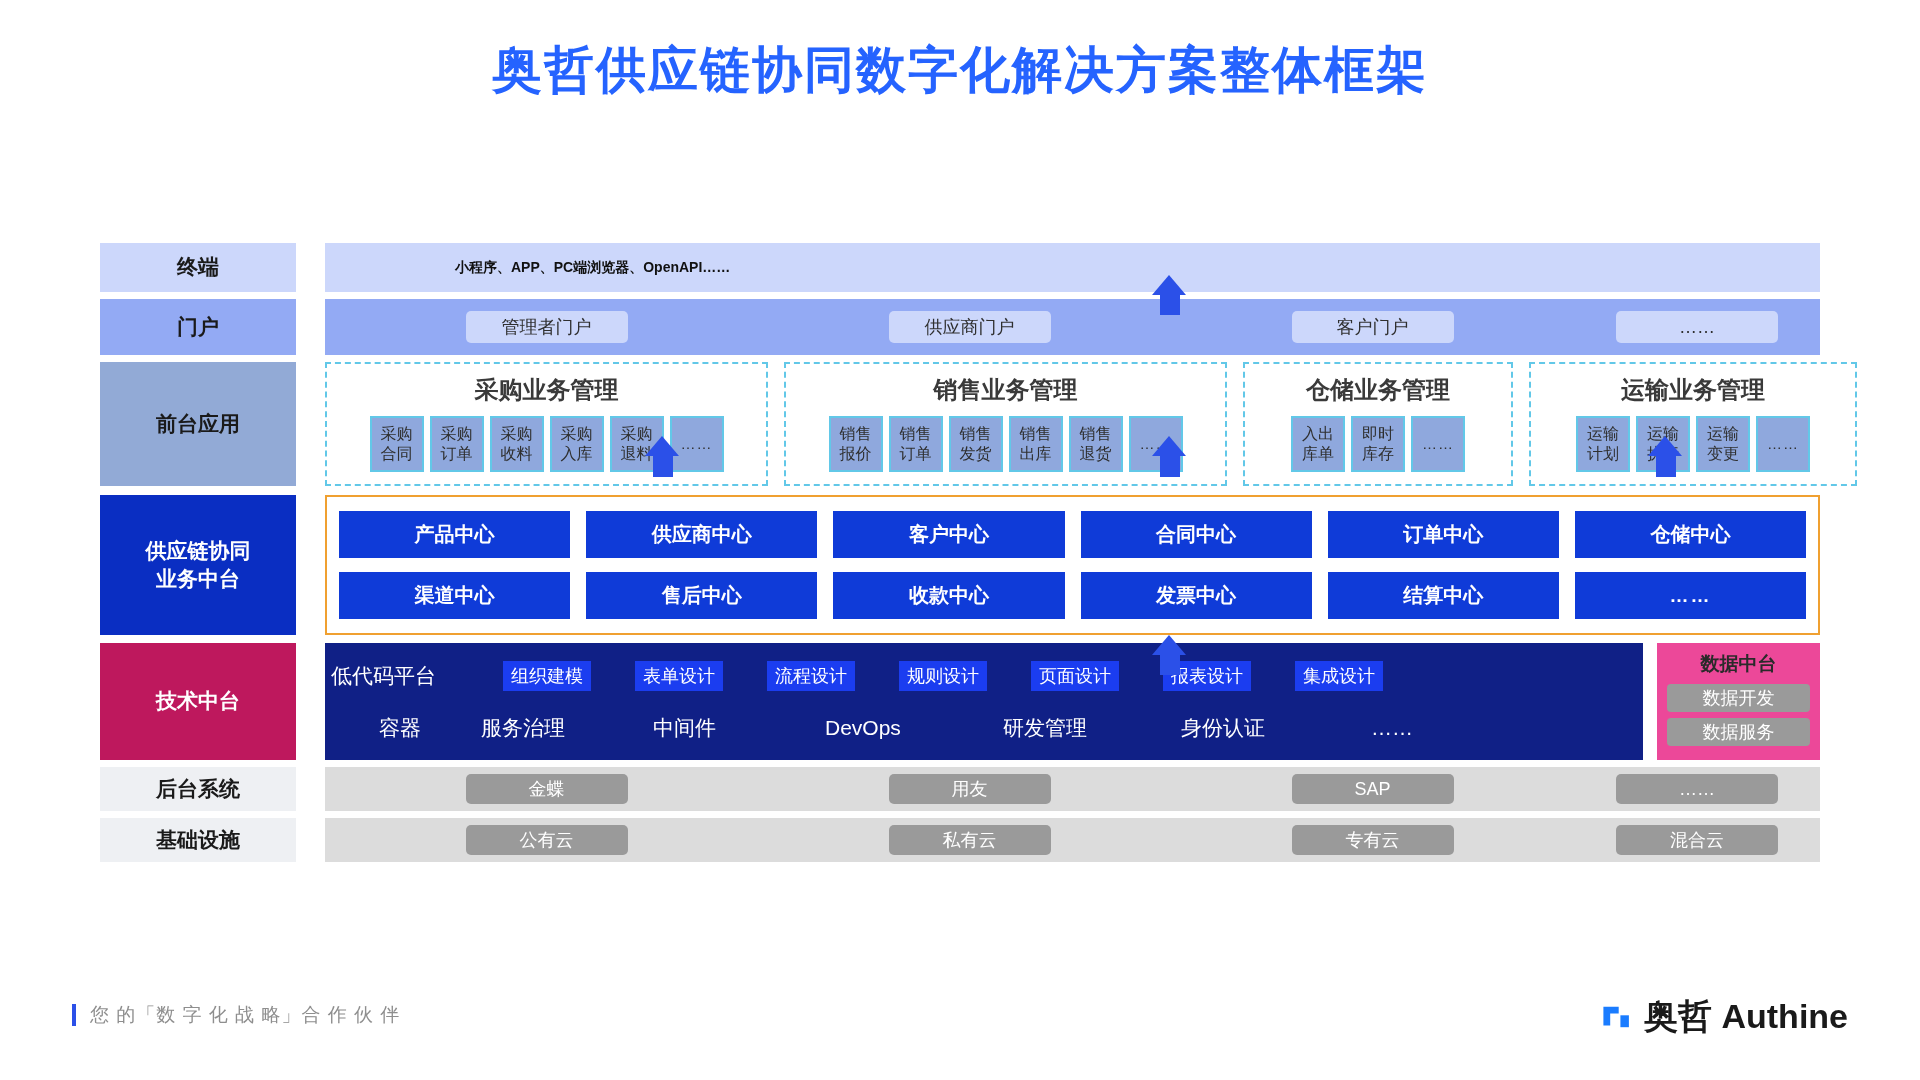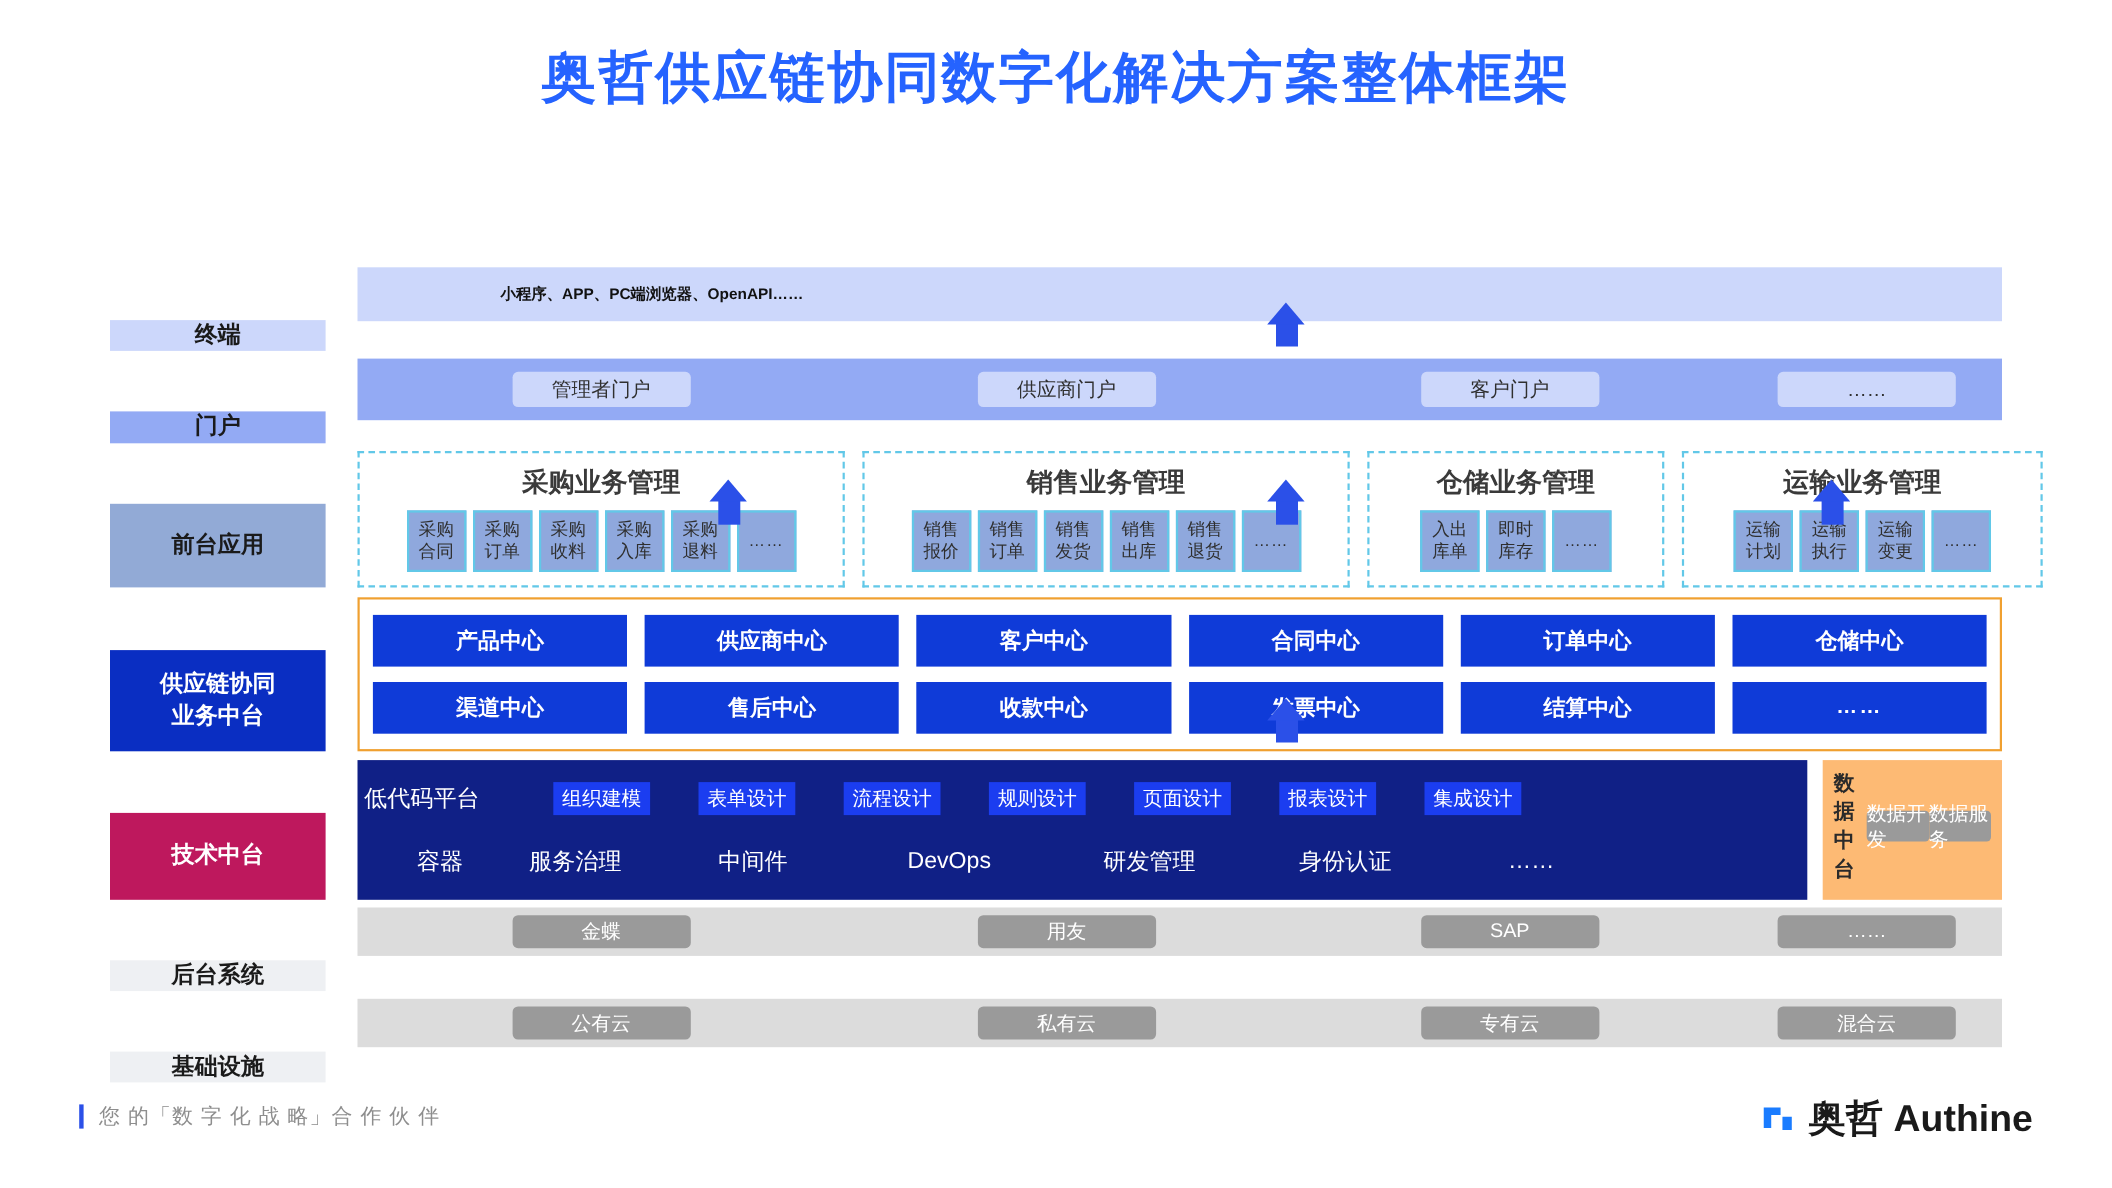--- a/index.html
+++ b/index.html
@@ -47,21 +47,20 @@
     width: 196px;
     flex: 0 0 196px;
     display: flex;
     align-items: center;
     justify-content: center;
     font-size: 21px;
     font-weight: 700;
     color: #1a1a1a;
     text-align: center;
     line-height: 1.35;
-    margin-top: 48px;
   }
   .rowbody {
     flex: 1 1 auto;
     margin-left: 29px;
     position: relative;
   }
 
   
   .lbl-terminal   { background: #ccd7fb; }
   .lbl-portal     { background: #93aaf4; }
@@ -192,24 +191,24 @@
     white-space: nowrap;
   }
   .techitem.hl {
     background: #1b3df0;
     padding: 3px 8px;
     font-size: 18px;
   }
   .techrow2 .techitem { font-size: 21px; }
   .midtech-side {
     flex: 0 0 163px;
-    background: #fdba74;
+    background: #ec4899;
     padding: 8px 10px;
     display: flex;
-    flex-direction: row;
+    flex-direction: column;
     align-items: center;
     justify-content: flex-start;
   }
   .side-title {
     font-size: 19px;
     font-weight: 700;
     color: #2a2a2a;
     margin-bottom: 7px;
   }
   .side-chip {

